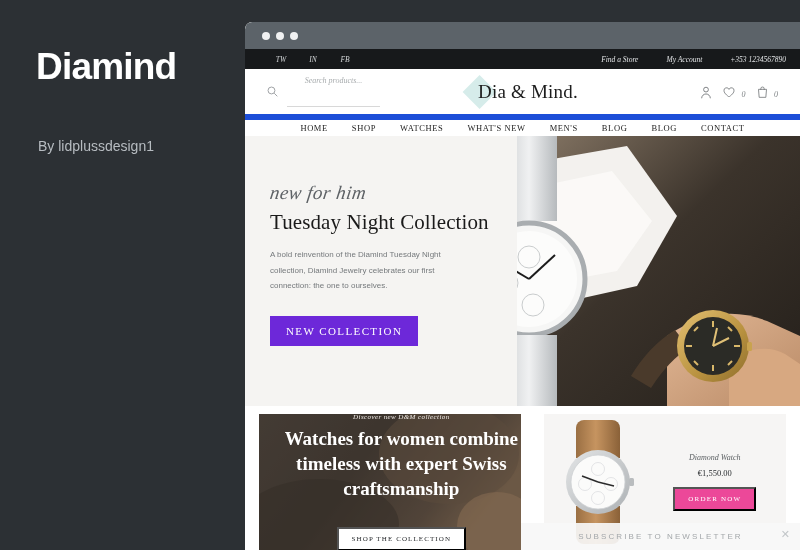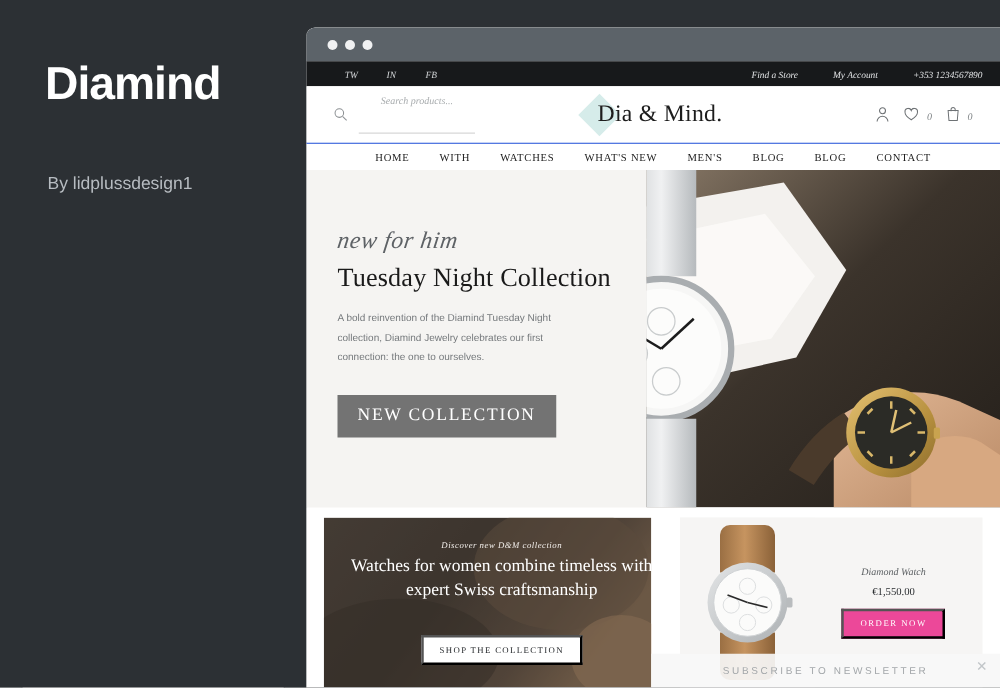--- a/index.html
+++ b/index.html
@@ -245,21 +245,21 @@
   .desk-logo .diamond { width: 24px; height: 24px; }
   .desk-logo .logo-text { font-size: 19px; margin-left: -13px; }
   .desk-icons {
     margin-left: auto;
     display: flex; align-items: center; gap: 11px;
   }
   .icount { font-family: "Liberation Serif", serif; font-size: 8px; font-style: italic; color: #7c8083; margin-left: 2px; }
 
   .desk-nav {
     height: 22px;
-    border-top: 1px solid #1d4ed8;
+    border-top: 6px solid #1d4ed8;
     display: flex; align-items: center; justify-content: center;
     gap: 24px;
     background: #fff;
   }
   .desk-nav a {
     font-family: "Liberation Serif", serif;
     font-size: 8.5px;
     letter-spacing: 0.6px;
     color: #1d1d1d;
     text-decoration: none;
@@ -298,24 +298,24 @@
   }
   .hero-p {
     font-size: 8px;
     color: #75797c;
     line-height: 1.95;
     width: 188px;
     margin-bottom: 22px;
   }
   .hero-btn {
     display: inline-block;
-    background: #737373;
+    background: #6d28d9;
     color: #ffffff;
     font-family: "Liberation Serif", serif;
-    font-size: 14px;
+    font-size: 11px;
     letter-spacing: 1.4px;
     padding: 9px 16px;
     border: none;
   }
   .hero-photo {
     position: absolute;
     right: 0; top: 0;
     width: 283px; height: 270px;
     overflow: hidden;
   }
@@ -343,22 +343,22 @@
   .bw-eyebrow {
     font-family: "Liberation Serif", serif;
     font-style: italic;
     font-size: 7px;
     letter-spacing: 0.4px;
     color: #f0ece8;
     margin-bottom: 5px;
   }
   .bw-title {
     font-family: "Liberation Serif", serif;
-    font-size: 14px;
-    font-weight: 400;
+    font-size: 19px;
+    font-weight: 700;
     color: #ffffff;
     line-height: 1.32;
     margin-bottom: 26px;
   }
   .bw-btn {
     background: #ffffff;
     color: #26292c;
     font-family: "Liberation Serif", serif;
     font-size: 7px;
     letter-spacing: 1.1px;
@@ -556,21 +556,21 @@
           <path d="M2 5h12l-1 12H3L2 5z" stroke="#6e7275" stroke-width="1.2" fill="none"></path>
           <path d="M5.5 6V4a2.5 2.5 0 015 0v2" stroke="#6e7275" stroke-width="1.2" fill="none"></path>
         </svg>
         <span class="icount">0</span>
       </span>
     </div>
   </div>
 
   <div class="desk-nav">
     <a href="#">HOME</a>
-    <a href="#">WITH</a>
+    <a href="#">SHOP</a>
     <a href="#">WATCHES</a>
     <a href="#">WHAT'S NEW</a>
     <a href="#">MEN'S</a>
     <a href="#">BLOG</a>
     <a href="#">BLOG</a>
     <a href="#">CONTACT</a>
   </div>
 
   <div class="desk-hero">
     <div class="hero-photo">

